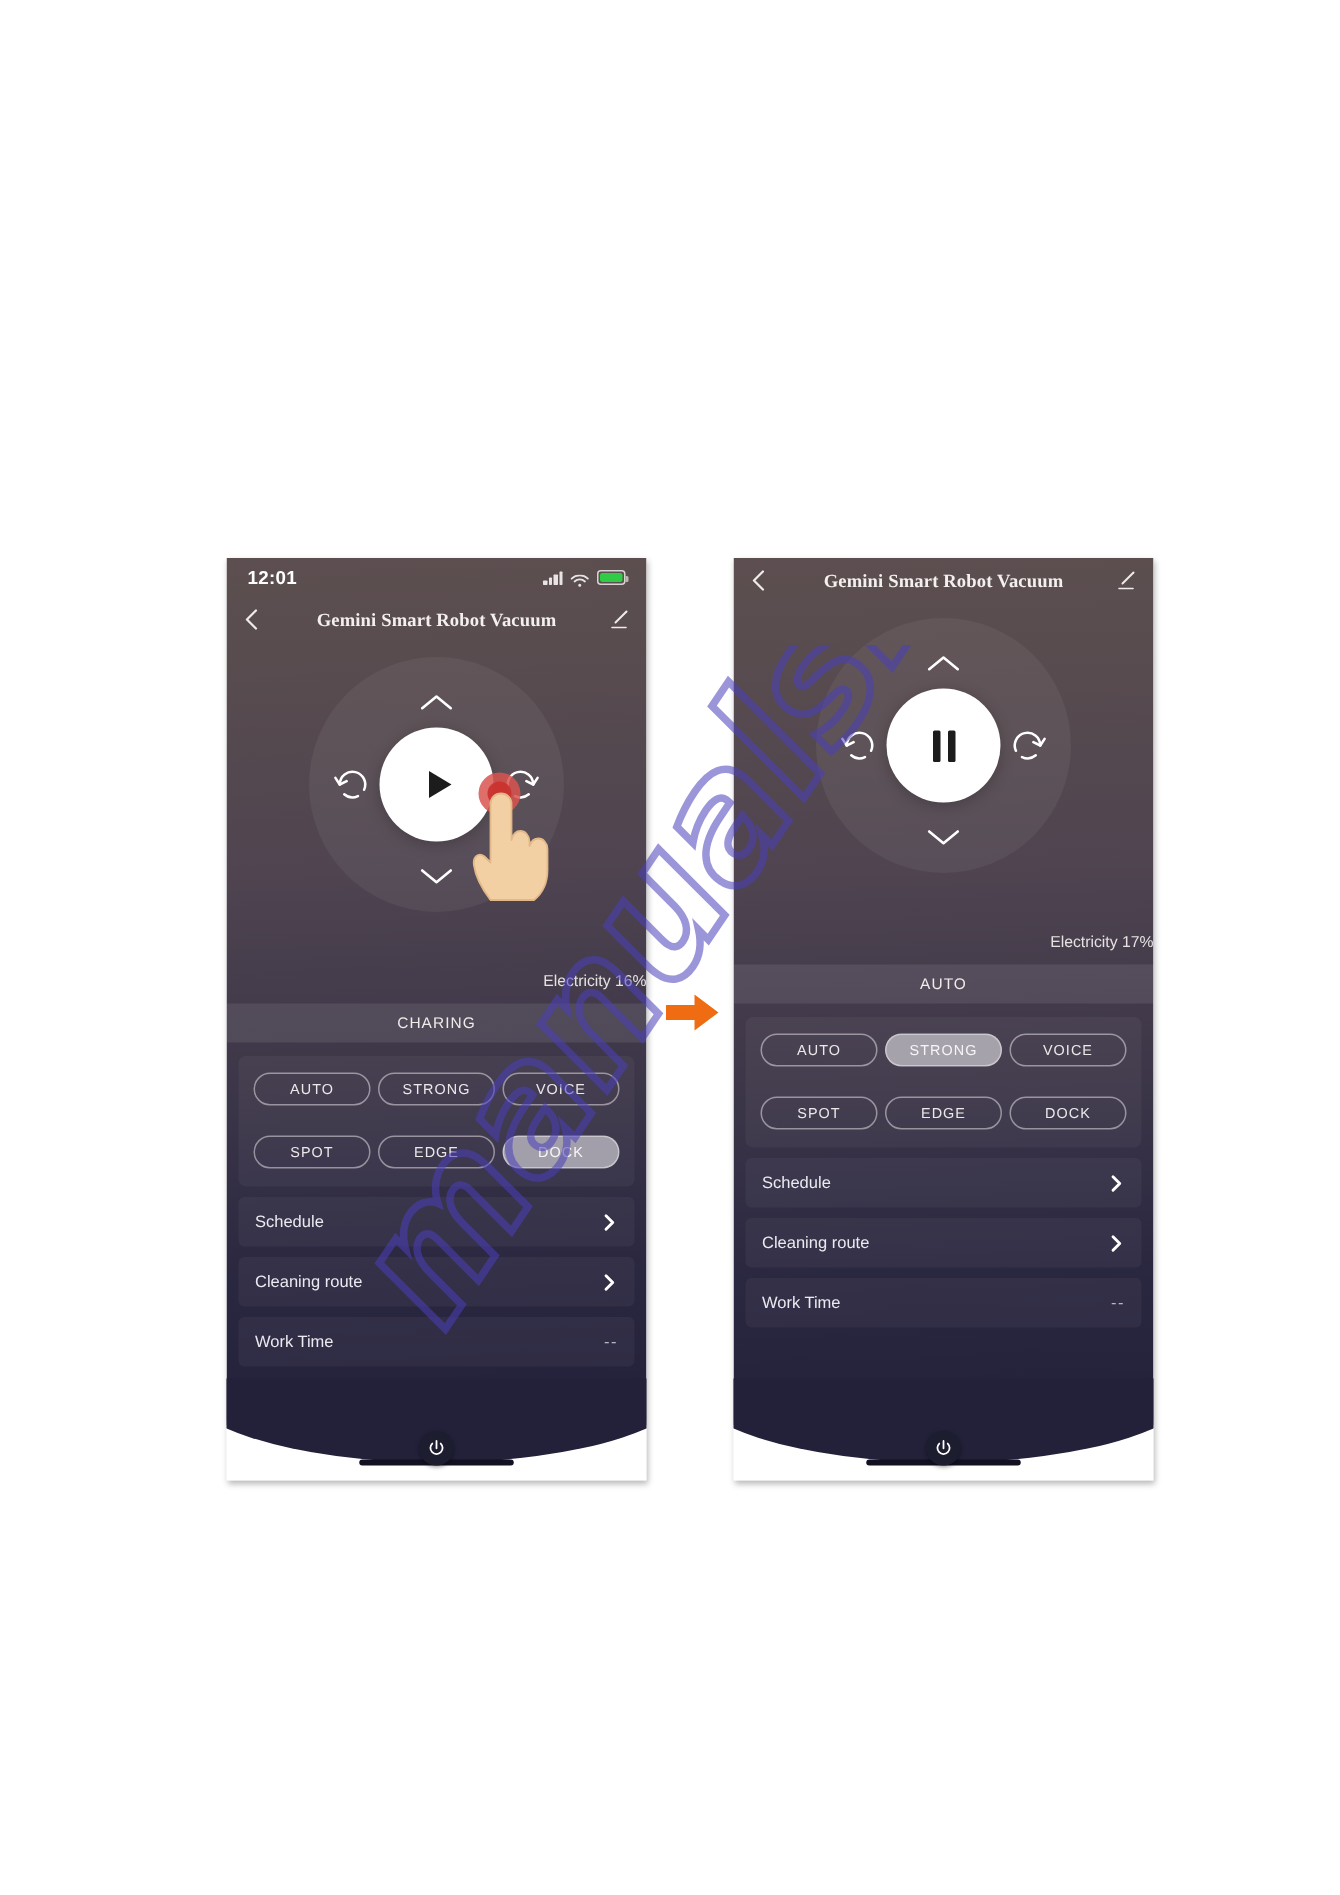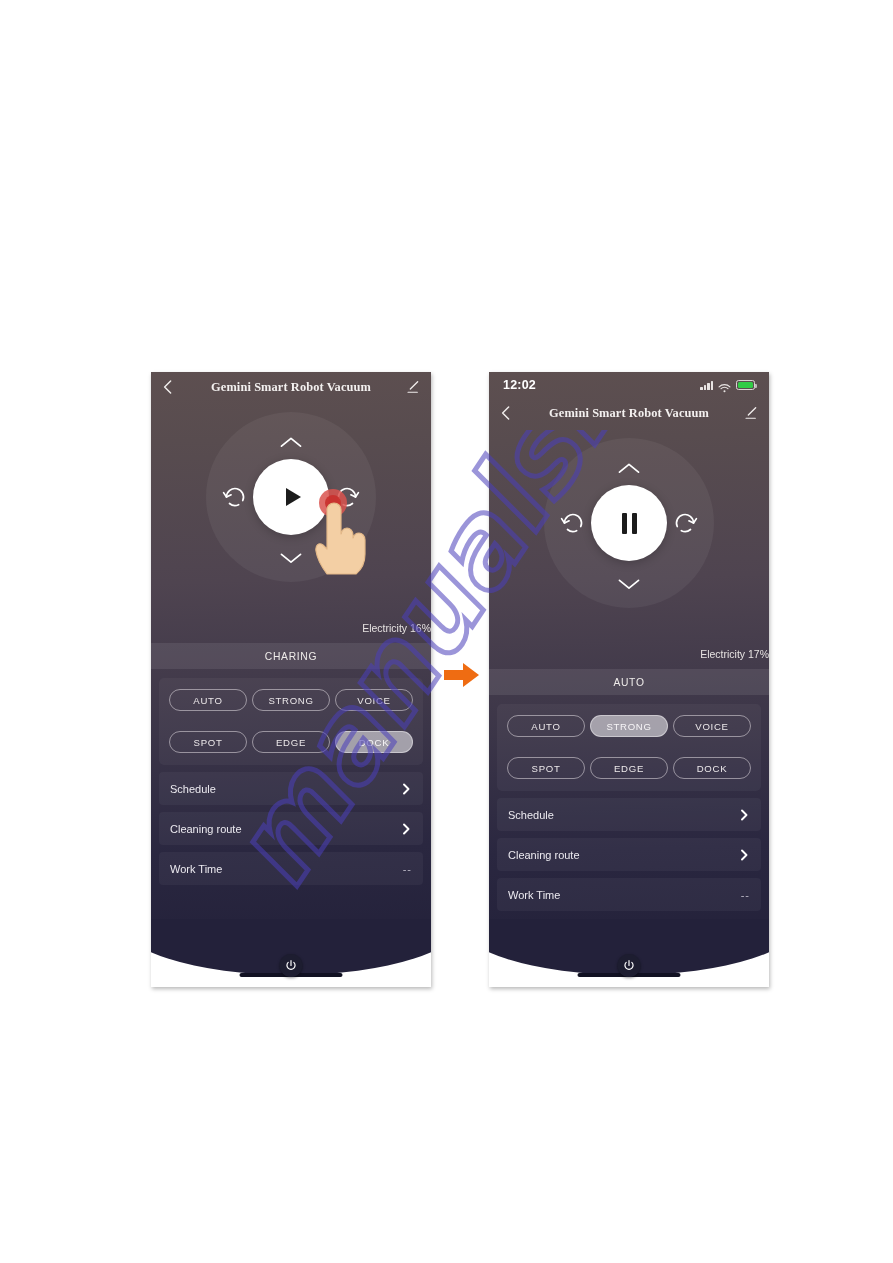--- a/index.html
+++ b/index.html
@@ -248,132 +248,22 @@
   }
 </style>
 </head>
 <body>
 
 <div id="page">
 
   <div class="phone left">
     <div class="screen">
 
-
-      <div class="navbar">
-        <span class="nav-back">
-          <svg viewBox="0 0 24 24">
-              <path d="M15.5 4 7.5 12l8 8" stroke="#f0eceb" stroke-width="2" fill="none" stroke-linecap="round" stroke-linejoin="round"></path>
-            </svg>
-        </span>
-        <span class="nav-title">Gemini Smart Robot Vacuum</span>
-        <span class="nav-edit">
-          <svg viewBox="0 0 24 24">
-              <path d="M19 4 8 15" stroke="#f0eceb" stroke-width="2" stroke-linecap="round"></path>
-              <path d="M4.5 20h14" stroke="#f0eceb" stroke-width="1.6" stroke-linecap="round"></path>
-            </svg>
-        </span>
-      </div>
-
-      <div class="control-area">
-        <div class="ring">
-          <span class="dir dir-up">
-            <svg viewBox="0 0 30 18">
-                <path d="M4 14 15 5l11 9" stroke="#ffffff" stroke-width="2" fill="none" stroke-linecap="round" stroke-linejoin="round"></path>
-              </svg>
-          </span>
-          <span class="dir dir-down">
-            <svg viewBox="0 0 30 18">
-                <path d="M4 5 15 14 26 5" stroke="#ffffff" stroke-width="2" fill="none" stroke-linecap="round" stroke-linejoin="round"></path>
-              </svg>
-          </span>
-          <span class="rot rot-left">
-            <svg viewBox="0 0 26 26">
-                <path d="M4.5 13a8.5 8.5 0 1 1 3 6.5" stroke="#ffffff" stroke-width="1.7" fill="none" stroke-linecap="round" stroke-dasharray="30 6"></path>
-                <path d="M4.5 13 1.6 8.6M4.5 13l4.6-2.2" stroke="#ffffff" stroke-width="1.7" fill="none" stroke-linecap="round"></path>
-              </svg>
-          </span>
-          <span class="rot rot-right">
-            <svg viewBox="0 0 26 26">
-                <path d="M21.5 13a8.5 8.5 0 1 0-3 6.5" stroke="#ffffff" stroke-width="1.7" fill="none" stroke-linecap="round" stroke-dasharray="30 6"></path>
-                <path d="M21.5 13 24.4 8.6M21.5 13l-4.6-2.2" stroke="#ffffff" stroke-width="1.7" fill="none" stroke-linecap="round"></path>
-              </svg>
-          </span>
-          <div class="center-btn">
-            <span class="play-tri"></span>
-          </div>
-        </div>
-
-        <span class="finger">
-          <svg viewBox="0 0 70 94">
-            <circle cx="30" cy="15" r="14" fill="#d9534f" opacity=".85"></circle>
-            <circle cx="30" cy="15" r="8" fill="#c9302c" opacity=".9"></circle>
-            <path d="M24 86c-6-8-10-16-11-23-1-6 3-9 7-6l4 4V22c0-4 3-7 7-7s7 3 7 7v24c1-4 3-6 6-6s6 3 6 7v3c1-3 3-5 6-5s6 3 6 7v14c0 10-4 16-9 20z" fill="#f3cfa4" stroke="#e3b888" stroke-width="1.2" stroke-linejoin="round"></path>
-          </svg>
-        </span>
-      </div>
-
-      <div class="electricity">Electricity 16%</div>
-      <div class="mode-bar">CHARING</div>
-
-      <div class="pills-panel">
-        <div class="pill-row">
-          <div class="pill">AUTO</div>
-          <div class="pill">STRONG</div>
-          <div class="pill">VOICE</div>
-        </div>
-        <div class="pill-row">
-          <div class="pill">SPOT</div>
-          <div class="pill">EDGE</div>
-          <div class="pill active">DOCK</div>
-        </div>
-      </div>
-
-      <div class="list-row">
-        <span>Schedule</span>
-        <span class="spacer"></span>
-        <span class="chev">
-          <svg viewBox="0 0 12 12">
-              <path d="M4 1.5 8.5 6 4 10.5" stroke="#ffffff" stroke-width="1.9" fill="none" stroke-linecap="round" stroke-linejoin="round"></path>
-            </svg>
-        </span>
-      </div>
-      <div class="list-row">
-        <span>Cleaning route</span>
-        <span class="spacer"></span>
-        <span class="chev">
-          <svg viewBox="0 0 12 12">
-              <path d="M4 1.5 8.5 6 4 10.5" stroke="#ffffff" stroke-width="1.9" fill="none" stroke-linecap="round" stroke-linejoin="round"></path>
-            </svg>
-        </span>
-      </div>
-      <div class="list-row">
-        <span>Work Time</span>
-        <span class="spacer"></span>
-        <span class="row-value">--</span>
-      </div>
-    </div>
-
-    <div class="phone-bottom">
-      <div class="bottom-curve"></div>
-      <div class="power-dot">
-        <svg viewBox="0 0 24 24" width="13" height="13">
-            <path d="M12 3v9" stroke="#ffffff" stroke-width="2.2" stroke-linecap="round"></path>
-            <path d="M6.8 6.2a7.5 7.5 0 1 0 10.4 0" stroke="#ffffff" stroke-width="2.2" fill="none" stroke-linecap="round"></path>
-          </svg>
-      </div>
-      <div class="home-bar"></div>
-    </div>
-  </div>
-
-  <div class="phone right">
-    <div class="screen">
-
       <div class="statusbar">
-        <div class="clock">12:02</div>
+        <div class="clock">12:01</div>
         <div class="status-icons">
           <span class="ico-signal">
               <i></i>
               <i></i>
               <i></i>
               <i></i>
             </span>
           <span class="ico-wifi">
             <svg viewBox="0 0 24 18">
                 <path d="M12 15.2a1.9 1.9 0 1 0 0-3.8 1.9 1.9 0 0 0 0 3.8z" fill="#e8e4e3"></path>
@@ -420,41 +310,46 @@
                 <path d="M4.5 13 1.6 8.6M4.5 13l4.6-2.2" stroke="#ffffff" stroke-width="1.7" fill="none" stroke-linecap="round"></path>
               </svg>
           </span>
           <span class="rot rot-right">
             <svg viewBox="0 0 26 26">
                 <path d="M21.5 13a8.5 8.5 0 1 0-3 6.5" stroke="#ffffff" stroke-width="1.7" fill="none" stroke-linecap="round" stroke-dasharray="30 6"></path>
                 <path d="M21.5 13 24.4 8.6M21.5 13l-4.6-2.2" stroke="#ffffff" stroke-width="1.7" fill="none" stroke-linecap="round"></path>
               </svg>
           </span>
           <div class="center-btn">
-            <span class="pause-ico">
-                <span></span>
-                <span></span>
-              </span>
+            <span class="play-tri"></span>
           </div>
         </div>
-      </div>
-
-      <div class="electricity">Electricity 17%</div>
-      <div class="mode-bar">AUTO</div>
+
+        <span class="finger">
+          <svg viewBox="0 0 70 94">
+            <circle cx="30" cy="15" r="14" fill="#d9534f" opacity=".85"></circle>
+            <circle cx="30" cy="15" r="8" fill="#c9302c" opacity=".9"></circle>
+            <path d="M24 86c-6-8-10-16-11-23-1-6 3-9 7-6l4 4V22c0-4 3-7 7-7s7 3 7 7v24c1-4 3-6 6-6s6 3 6 7v3c1-3 3-5 6-5s6 3 6 7v14c0 10-4 16-9 20z" fill="#f3cfa4" stroke="#e3b888" stroke-width="1.2" stroke-linejoin="round"></path>
+          </svg>
+        </span>
+      </div>
+
+      <div class="electricity">Electricity 16%</div>
+      <div class="mode-bar">CHARING</div>
 
       <div class="pills-panel">
         <div class="pill-row">
           <div class="pill">AUTO</div>
-          <div class="pill active">STRONG</div>
+          <div class="pill">STRONG</div>
           <div class="pill">VOICE</div>
         </div>
         <div class="pill-row">
           <div class="pill">SPOT</div>
           <div class="pill">EDGE</div>
-          <div class="pill">DOCK</div>
+          <div class="pill active">DOCK</div>
         </div>
       </div>
 
       <div class="list-row">
         <span>Schedule</span>
         <span class="spacer"></span>
         <span class="chev">
           <svg viewBox="0 0 12 12">
               <path d="M4 1.5 8.5 6 4 10.5" stroke="#ffffff" stroke-width="1.9" fill="none" stroke-linecap="round" stroke-linejoin="round"></path>
             </svg>
@@ -481,20 +376,125 @@
       <div class="power-dot">
         <svg viewBox="0 0 24 24" width="13" height="13">
             <path d="M12 3v9" stroke="#ffffff" stroke-width="2.2" stroke-linecap="round"></path>
             <path d="M6.8 6.2a7.5 7.5 0 1 0 10.4 0" stroke="#ffffff" stroke-width="2.2" fill="none" stroke-linecap="round"></path>
           </svg>
       </div>
       <div class="home-bar"></div>
     </div>
   </div>
 
+  <div class="phone right">
+    <div class="screen">
+
+
+      <div class="navbar">
+        <span class="nav-back">
+          <svg viewBox="0 0 24 24">
+              <path d="M15.5 4 7.5 12l8 8" stroke="#f0eceb" stroke-width="2" fill="none" stroke-linecap="round" stroke-linejoin="round"></path>
+            </svg>
+        </span>
+        <span class="nav-title">Gemini Smart Robot Vacuum</span>
+        <span class="nav-edit">
+          <svg viewBox="0 0 24 24">
+              <path d="M19 4 8 15" stroke="#f0eceb" stroke-width="2" stroke-linecap="round"></path>
+              <path d="M4.5 20h14" stroke="#f0eceb" stroke-width="1.6" stroke-linecap="round"></path>
+            </svg>
+        </span>
+      </div>
+
+      <div class="control-area">
+        <div class="ring">
+          <span class="dir dir-up">
+            <svg viewBox="0 0 30 18">
+                <path d="M4 14 15 5l11 9" stroke="#ffffff" stroke-width="2" fill="none" stroke-linecap="round" stroke-linejoin="round"></path>
+              </svg>
+          </span>
+          <span class="dir dir-down">
+            <svg viewBox="0 0 30 18">
+                <path d="M4 5 15 14 26 5" stroke="#ffffff" stroke-width="2" fill="none" stroke-linecap="round" stroke-linejoin="round"></path>
+              </svg>
+          </span>
+          <span class="rot rot-left">
+            <svg viewBox="0 0 26 26">
+                <path d="M4.5 13a8.5 8.5 0 1 1 3 6.5" stroke="#ffffff" stroke-width="1.7" fill="none" stroke-linecap="round" stroke-dasharray="30 6"></path>
+                <path d="M4.5 13 1.6 8.6M4.5 13l4.6-2.2" stroke="#ffffff" stroke-width="1.7" fill="none" stroke-linecap="round"></path>
+              </svg>
+          </span>
+          <span class="rot rot-right">
+            <svg viewBox="0 0 26 26">
+                <path d="M21.5 13a8.5 8.5 0 1 0-3 6.5" stroke="#ffffff" stroke-width="1.7" fill="none" stroke-linecap="round" stroke-dasharray="30 6"></path>
+                <path d="M21.5 13 24.4 8.6M21.5 13l-4.6-2.2" stroke="#ffffff" stroke-width="1.7" fill="none" stroke-linecap="round"></path>
+              </svg>
+          </span>
+          <div class="center-btn">
+            <span class="pause-ico">
+                <span></span>
+                <span></span>
+              </span>
+          </div>
+        </div>
+      </div>
+
+      <div class="electricity">Electricity 17%</div>
+      <div class="mode-bar">AUTO</div>
+
+      <div class="pills-panel">
+        <div class="pill-row">
+          <div class="pill">AUTO</div>
+          <div class="pill active">STRONG</div>
+          <div class="pill">VOICE</div>
+        </div>
+        <div class="pill-row">
+          <div class="pill">SPOT</div>
+          <div class="pill">EDGE</div>
+          <div class="pill">DOCK</div>
+        </div>
+      </div>
+
+      <div class="list-row">
+        <span>Schedule</span>
+        <span class="spacer"></span>
+        <span class="chev">
+          <svg viewBox="0 0 12 12">
+              <path d="M4 1.5 8.5 6 4 10.5" stroke="#ffffff" stroke-width="1.9" fill="none" stroke-linecap="round" stroke-linejoin="round"></path>
+            </svg>
+        </span>
+      </div>
+      <div class="list-row">
+        <span>Cleaning route</span>
+        <span class="spacer"></span>
+        <span class="chev">
+          <svg viewBox="0 0 12 12">
+              <path d="M4 1.5 8.5 6 4 10.5" stroke="#ffffff" stroke-width="1.9" fill="none" stroke-linecap="round" stroke-linejoin="round"></path>
+            </svg>
+        </span>
+      </div>
+      <div class="list-row">
+        <span>Work Time</span>
+        <span class="spacer"></span>
+        <span class="row-value">--</span>
+      </div>
+    </div>
+
+    <div class="phone-bottom">
+      <div class="bottom-curve"></div>
+      <div class="power-dot">
+        <svg viewBox="0 0 24 24" width="13" height="13">
+            <path d="M12 3v9" stroke="#ffffff" stroke-width="2.2" stroke-linecap="round"></path>
+            <path d="M6.8 6.2a7.5 7.5 0 1 0 10.4 0" stroke="#ffffff" stroke-width="2.2" fill="none" stroke-linecap="round"></path>
+          </svg>
+      </div>
+      <div class="home-bar"></div>
+    </div>
+  </div>
+
   <div class="flow-arrow">
     <svg viewBox="0 0 36 28">
         <path d="M0 9h19V2l16 12-16 12v-7H0z" fill="#ef6c12"></path>
       </svg>
   </div>
 
   <div class="watermark">
     <svg viewBox="0 0 520 470" preserveAspectRatio="none">
       <text class="wm-text" transform="rotate(-56 260 235)" x="10" y="265">manualshive.com</text>
     </svg>

